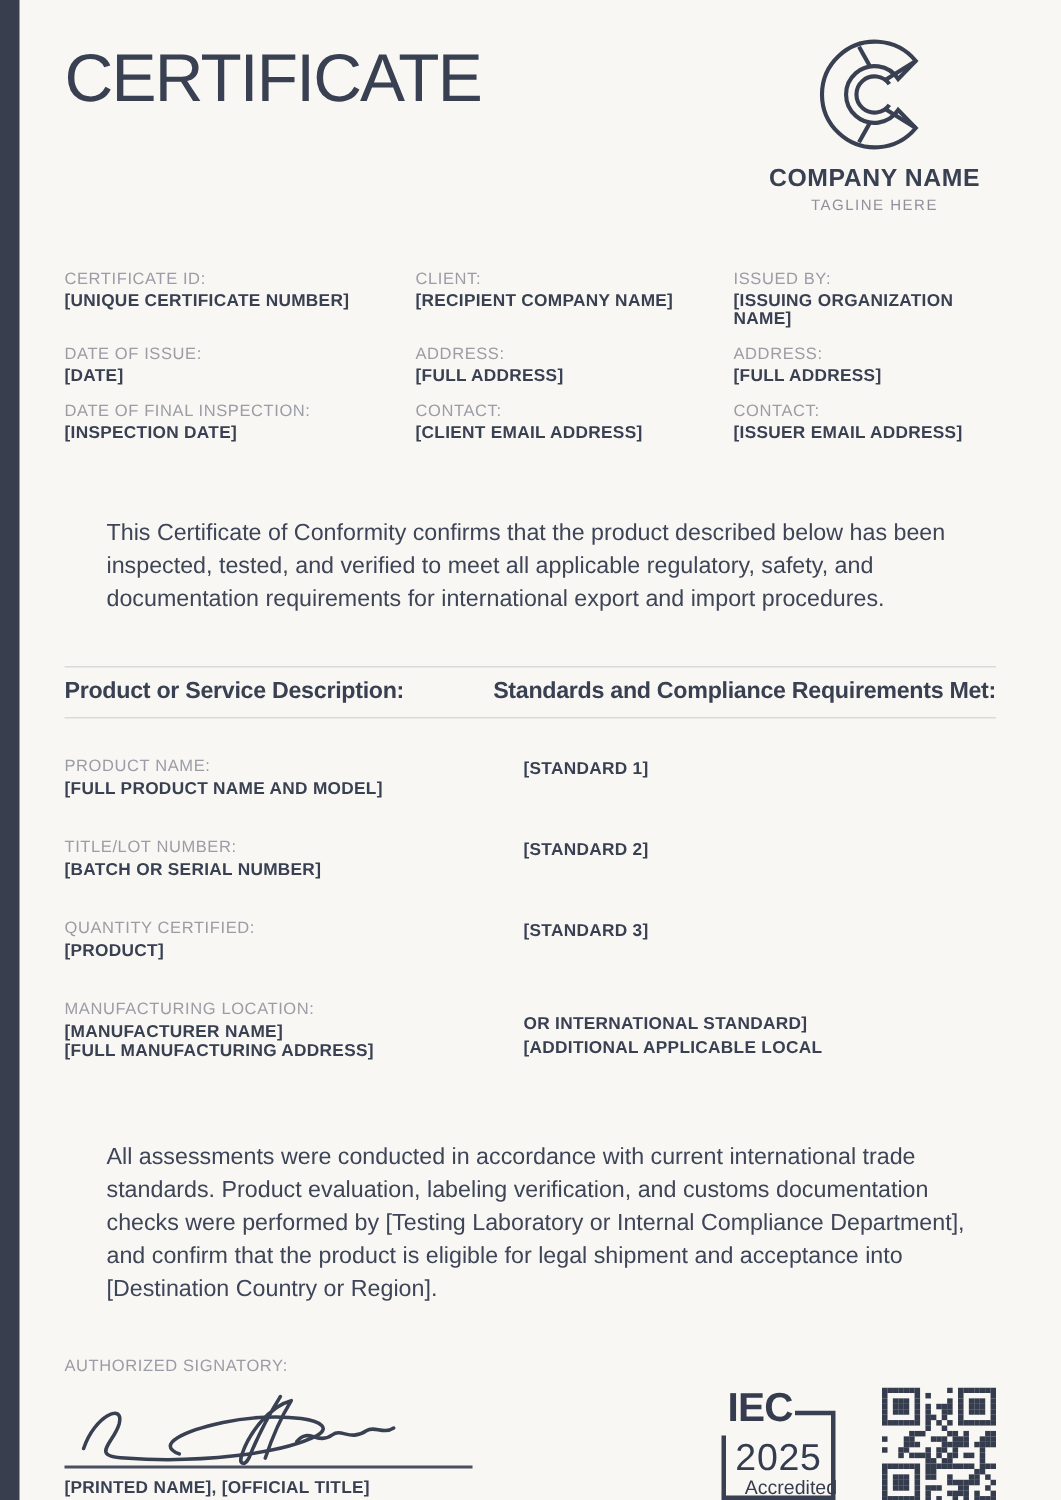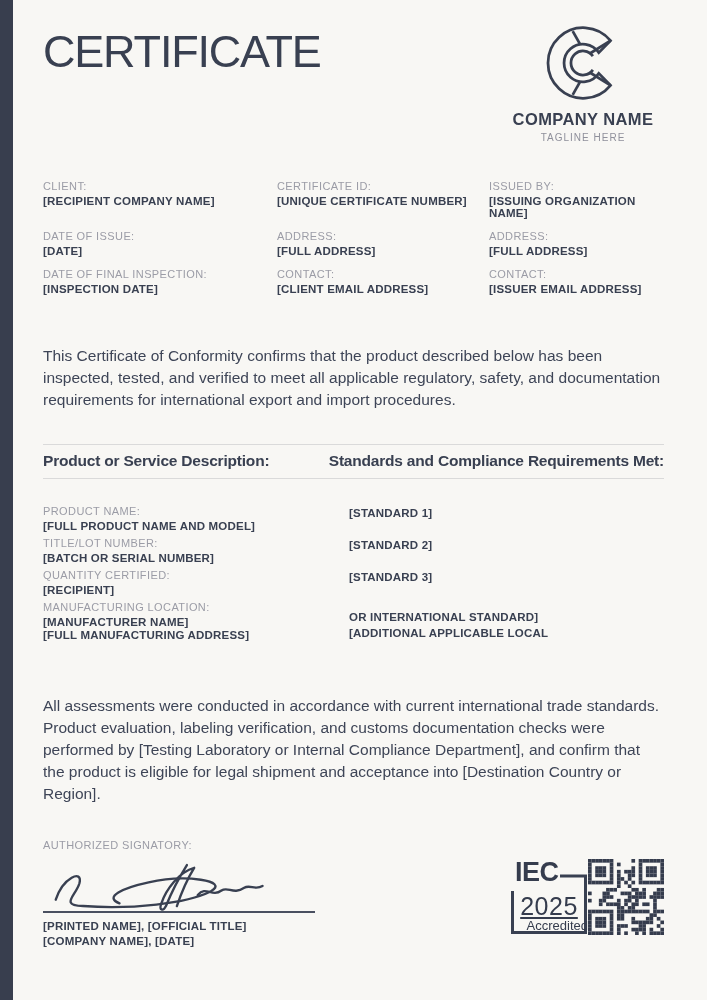--- a/index.html
+++ b/index.html
@@ -21,48 +21,48 @@
   .brand svg.logo { width:86px; height:86px; display:block; margin:0 auto; }
   .brand .company { font-size:16.5px; font-weight:bold; letter-spacing:.4px; color:#394051; margin-top:4px; }
   .brand .tagline { font-size:10px; color:#8f909b; letter-spacing:1px; margin-top:3px; }
 
   
   .meta-grid { margin-top:37px; display:grid; grid-template-columns:234px 212px 1fr; row-gap:11px; }
   .field .flabel { font-size:11px; color:#9b9ca6; letter-spacing:.4px; }
   .field .fvalue { font-size:11.5px; font-weight:bold; color:#394051; margin-top:3px; letter-spacing:.2px; }
 
   
-  .para { font-size:15.5px; line-height:22px; color:#3e4557; }
+  .para { font-size:15.5px; line-height:22px; color:#3e4557;margin-left:28px; }
   .para-intro { margin-top:50px; }
   .para-assess { margin-top:54px; }
 
   
   .section-head { margin-top:33px; border-top:1px solid #dadada; border-bottom:1px solid #dadada;
     display:flex; justify-content:space-between; padding:7px 0 8px 0;align-items:flex-end; }
   .section-head .sh { font-size:15.5px; font-weight:bold; color:#394051; letter-spacing:-.2px; }
 
   
-  .prod-grid { margin-top:26px; display:grid; grid-template-columns:306px 1fr; row-gap:2px; align-items:end; }
+  .prod-grid { margin-top:26px; display:grid; grid-template-columns:306px 1fr; row-gap:24px; align-items:end; }
   .prod-grid .cell { min-height:30px; }
   .std { font-size:11.5px; font-weight:bold; color:#394051; letter-spacing:.2px; line-height:16px; }
 
   
   .footer { margin-top:34px; display:flex; justify-content:space-between; align-items:flex-start; }
   .sig-block { width:300px; }
   .sig-label { font-size:11px; color:#9b9ca6; letter-spacing:.4px; }
   .sig-area { width:272px; border-bottom:2px solid #4a5060; margin-top:4px; }
   .sig-area svg { display:block; width:255px; height:62px; margin-bottom:-6px; }
   .sig-names { margin-top:6px; font-size:11.5px; font-weight:bold; color:#394051; line-height:15px; letter-spacing:.2px; }
-  .stamp-group { display:flex; margin-top:22px; align-items:flex-start; }
+  .stamp-group { display:flex; gap:30px; margin-top:22px; align-items:flex-start; }
 
   
   .iec-badge { position:relative; width:78px; height:74px; color:#353c4d; }
   .iec-badge .iec-org { position:absolute; left:5px; top:-4px; font-size:27px; font-weight:bold; letter-spacing:-.5px; }
   .iec-badge svg.frame { position:absolute; left:0; top:0; width:78px; height:74px; }
-  .iec-badge .iec-year { position:absolute; left:0; top:31px; width:78px; text-align:center; font-size:25px; letter-spacing:.5px;text-decoration:underline; }
+  .iec-badge .iec-year { position:absolute; left:0; top:31px; width:78px; text-align:center; font-size:25px; letter-spacing:.5px; }
   .iec-badge .iec-status { position:absolute; left:0; top:57px; width:78px; text-align:right; font-size:13px; }
 
   .qr { width:76px; height:76px; margin-top:-2px; }
   .qr svg { width:76px; height:76px; }
   .qr rect { fill:#353c4d; }
   .stroke-ink { stroke:#394051; fill:none; }
 </style>
 </head>
 <body>
 
@@ -85,26 +85,26 @@
           <path d="M38 87 L47 71"></path>
         </g>
       </svg>
       <div class="company">COMPANY NAME</div>
       <div class="tagline">TAGLINE HERE</div>
     </div>
   </div>
 
   <div class="meta-grid">
     <div class="field">
+      <div class="flabel">CERTIFICATE ID:</div>
+      <div class="fvalue">[UNIQUE CERTIFICATE NUMBER]</div>
+    </div>
+    <div class="field">
       <div class="flabel">CLIENT:</div>
       <div class="fvalue">[RECIPIENT COMPANY NAME]</div>
-    </div>
-    <div class="field">
-      <div class="flabel">CERTIFICATE ID:</div>
-      <div class="fvalue">[UNIQUE CERTIFICATE NUMBER]</div>
     </div>
     <div class="field">
       <div class="flabel">ISSUED BY:</div>
       <div class="fvalue">[ISSUING ORGANIZATION NAME]</div>
     </div>
     <div class="field">
       <div class="flabel">DATE OF ISSUE:</div>
       <div class="fvalue">[DATE]</div>
     </div>
     <div class="field">
@@ -144,21 +144,21 @@
     <div class="cell std">[STANDARD 1]</div>
 
     <div class="cell field">
       <div class="flabel">TITLE/LOT NUMBER:</div>
       <div class="fvalue">[BATCH OR SERIAL NUMBER]</div>
     </div>
     <div class="cell std">[STANDARD 2]</div>
 
     <div class="cell field">
       <div class="flabel">QUANTITY CERTIFIED:</div>
-      <div class="fvalue">[RECIPIENT]</div>
+      <div class="fvalue">[PRODUCT]</div>
     </div>
     <div class="cell std">[STANDARD 3]</div>
 
     <div class="cell field">
       <div class="flabel">MANUFACTURING LOCATION:</div>
       <div class="fvalue">[MANUFACTURER NAME]</div>
       <div class="fvalue" style="margin-top:1px">[FULL MANUFACTURING ADDRESS]</div>
     </div>
     <div class="cell std">
       <div>OR INTERNATIONAL STANDARD]</div>

